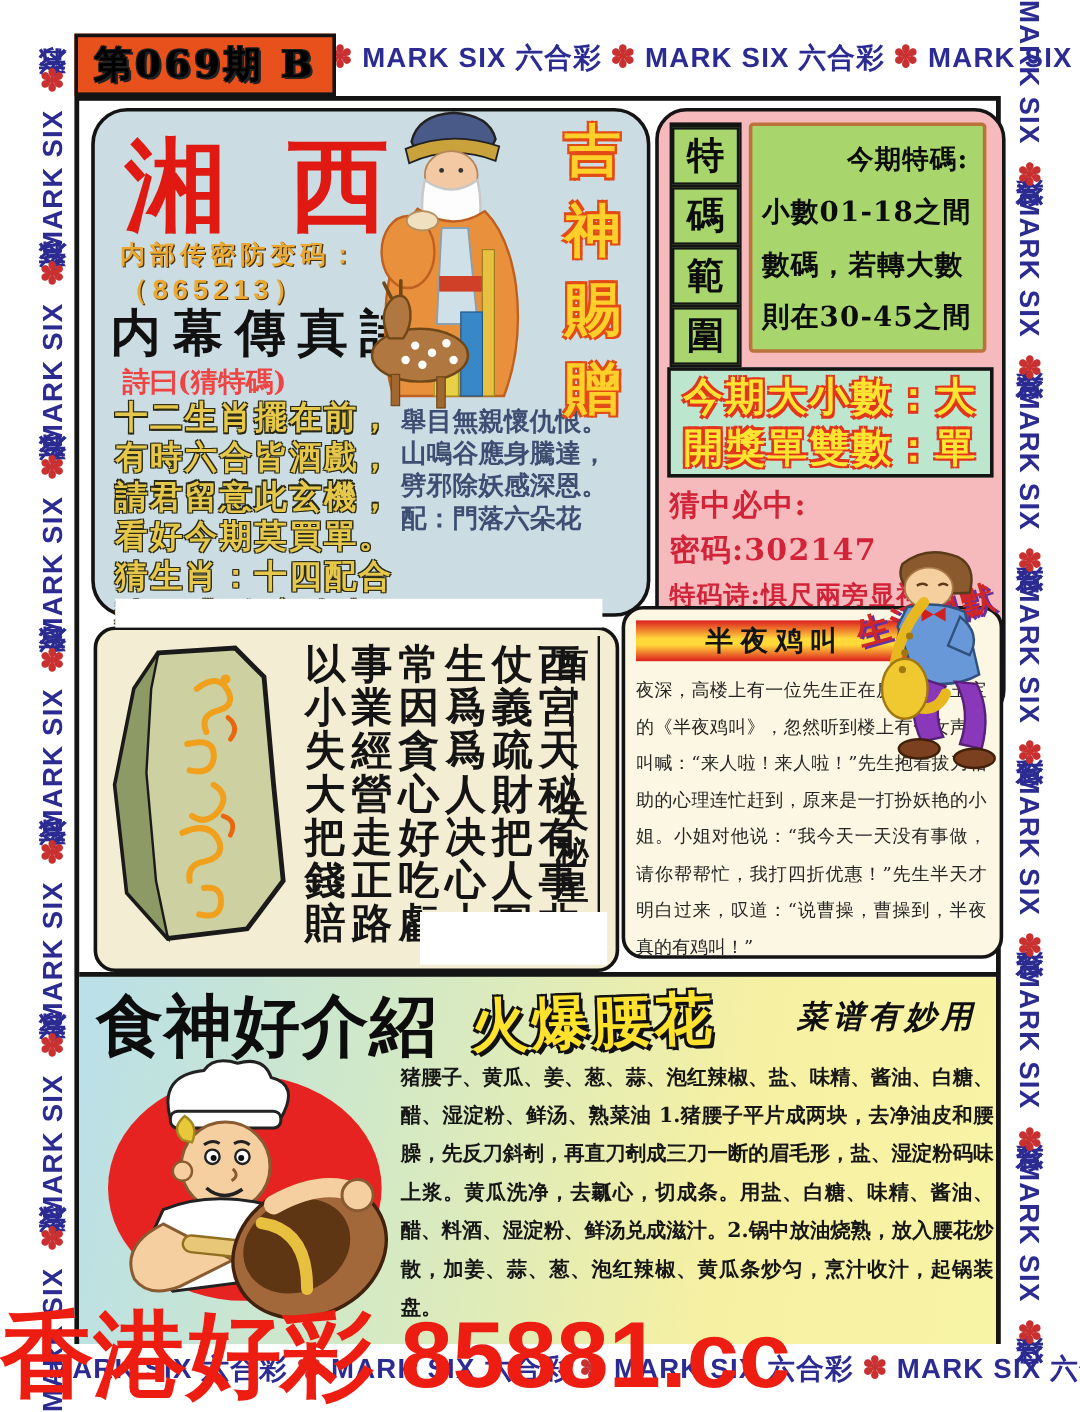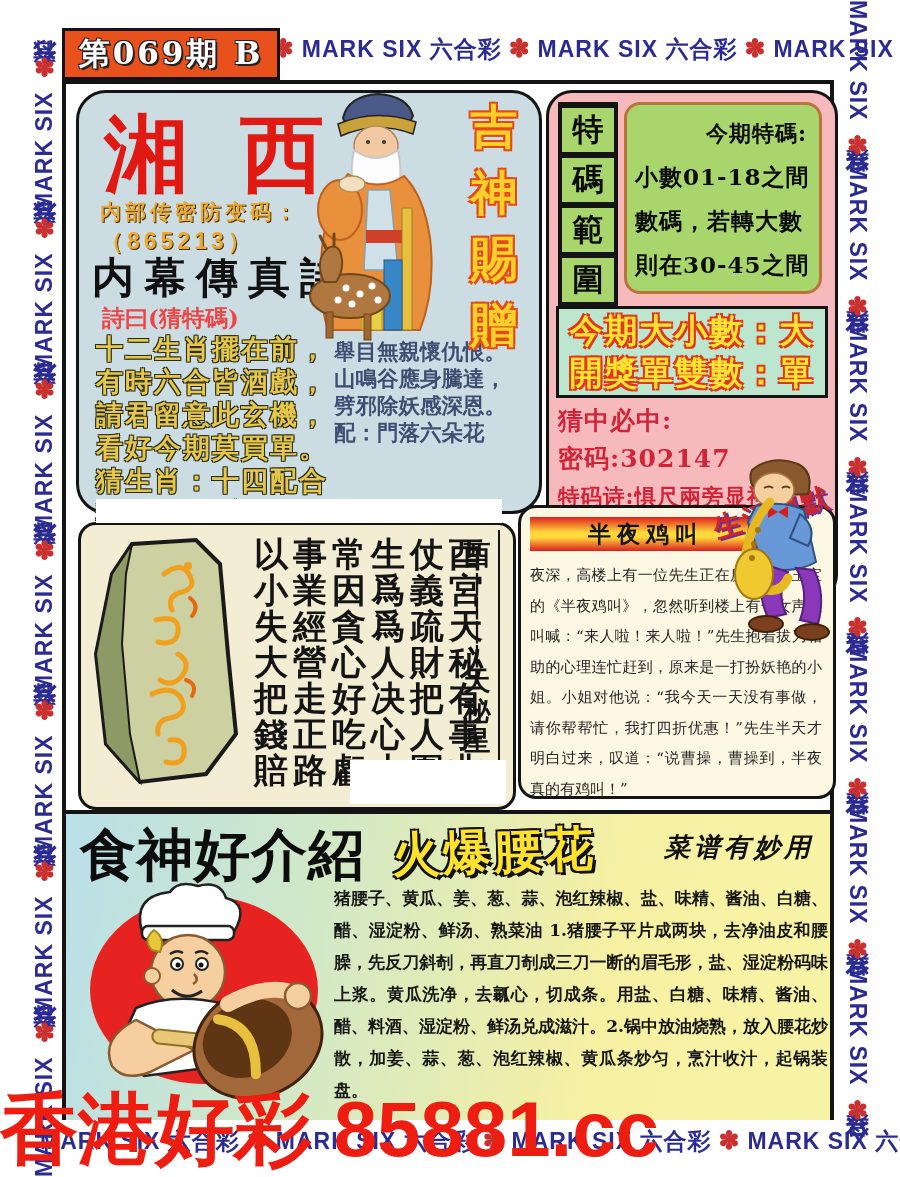--- a/index.html
+++ b/index.html
@@ -12,21 +12,21 @@
   .strip-h{height:36px;line-height:36px;width:900px;left:0;}
   .strip-v{width:36px;left:0;top:0;height:1177px;writing-mode:vertical-rl;
            text-orientation:mixed;line-height:36px;}
   .flip{transform:rotate(180deg);}
   .bcn{font-family:"DejaVu Serif",serif;}
   .bflower{color:#c93030;padding:0 7px;font-size:25px;font-weight:900;}
   
   .frame{left:62px;top:80px;width:764px;height:1032px;border:4px solid #141414;background:#fff;}
   .issue-box{left:62px;top:28px;width:212px;height:46px;background:#e8511c;
      border:3px solid #141414;z-index:5;display:flex;align-items:center;justify-content:center;
-     color:#ffffff;font-size:31px;font-weight:900;letter-spacing:3px;
+     color:#000000;font-size:31px;font-weight:900;letter-spacing:3px;
      font-family:"DejaVu Serif",serif;
      text-shadow:-1px -1px 0 #222,1px -1px 0 #222,-1px 1px 0 #222,2px 2px 0 #222;}
   
   .left-panel{left:76px;top:90px;width:460px;height:418px;background:#cbdde3;
      border:3px solid #141414;border-radius:30px;}
   .xiangxi{left:104px;top:98px;font-size:84px;font-weight:900;color:#e01a12;
      font-family:"DejaVu Serif",serif;letter-spacing:52px;white-space:nowrap;z-index:2;}
   .secret{left:100px;top:198px;font-size:21px;font-weight:bold;color:#eba832;
      letter-spacing:4px;text-shadow:1px 1px 0 #4a3000;}
   .secret2{left:100px;top:226px;font-size:23px;}
@@ -46,21 +46,21 @@
   .cpoem .cap{font-size:20px;margin-bottom:4px;}
   .cpoem .ln{font-size:21.5px;line-height:27px;white-space:nowrap;}
   
   .pink-panel{left:546px;top:90px;width:286px;height:505px;background:#f6babd;
      border:3px solid #141414;border-radius:26px;}
   .labelcol{left:558px;top:102px;width:56px;background:#141414;padding:2px;z-index:2;}
   .labelcol div{height:44px;margin:2px 0;background:#a9d56d;border:2px solid #141414;
      display:flex;align-items:center;justify-content:center;font-size:31px;font-weight:900;
      color:#0c0c0c;font-family:"DejaVu Serif",serif;}
   .greenbox{left:624px;top:102px;width:198px;height:192px;background:#a9d56d;
-     border:3px solid #bb733c;border-radius:16px;padding:6px 8px;box-sizing:border-box;z-index:2;}
+     border:3px solid #bb733c;border-radius:4px;padding:6px 8px;box-sizing:border-box;z-index:2;}
   .greenbox div{font-size:23px;font-weight:700;color:#0c0c0c;line-height:44px;
      font-family:"DejaVu Serif",serif;letter-spacing:1px;white-space:nowrap;}
   .greenbox div:first-child{text-align:right;font-size:22px;padding-right:4px;}
   .greenbar{left:556px;top:306px;width:266px;height:86px;background:#bce6ce;
      border:3px solid #141414;display:flex;flex-direction:column;justify-content:center;z-index:2;}
   .greenbar div{font-size:33px;font-weight:900;color:#ffe431;text-align:center;line-height:42px;
      font-family:"DejaVu Serif",serif;letter-spacing:2px;white-space:nowrap;
      text-shadow:-2px -2px 0 #e2361c,2px -2px 0 #e2361c,-2px 2px 0 #e2361c,2px 2px 0 #e2361c;}
   .mustwin{left:558px;top:402px;z-index:2;}
   .mustwin div{font-size:25px;font-weight:900;color:#d22439;line-height:38px;

